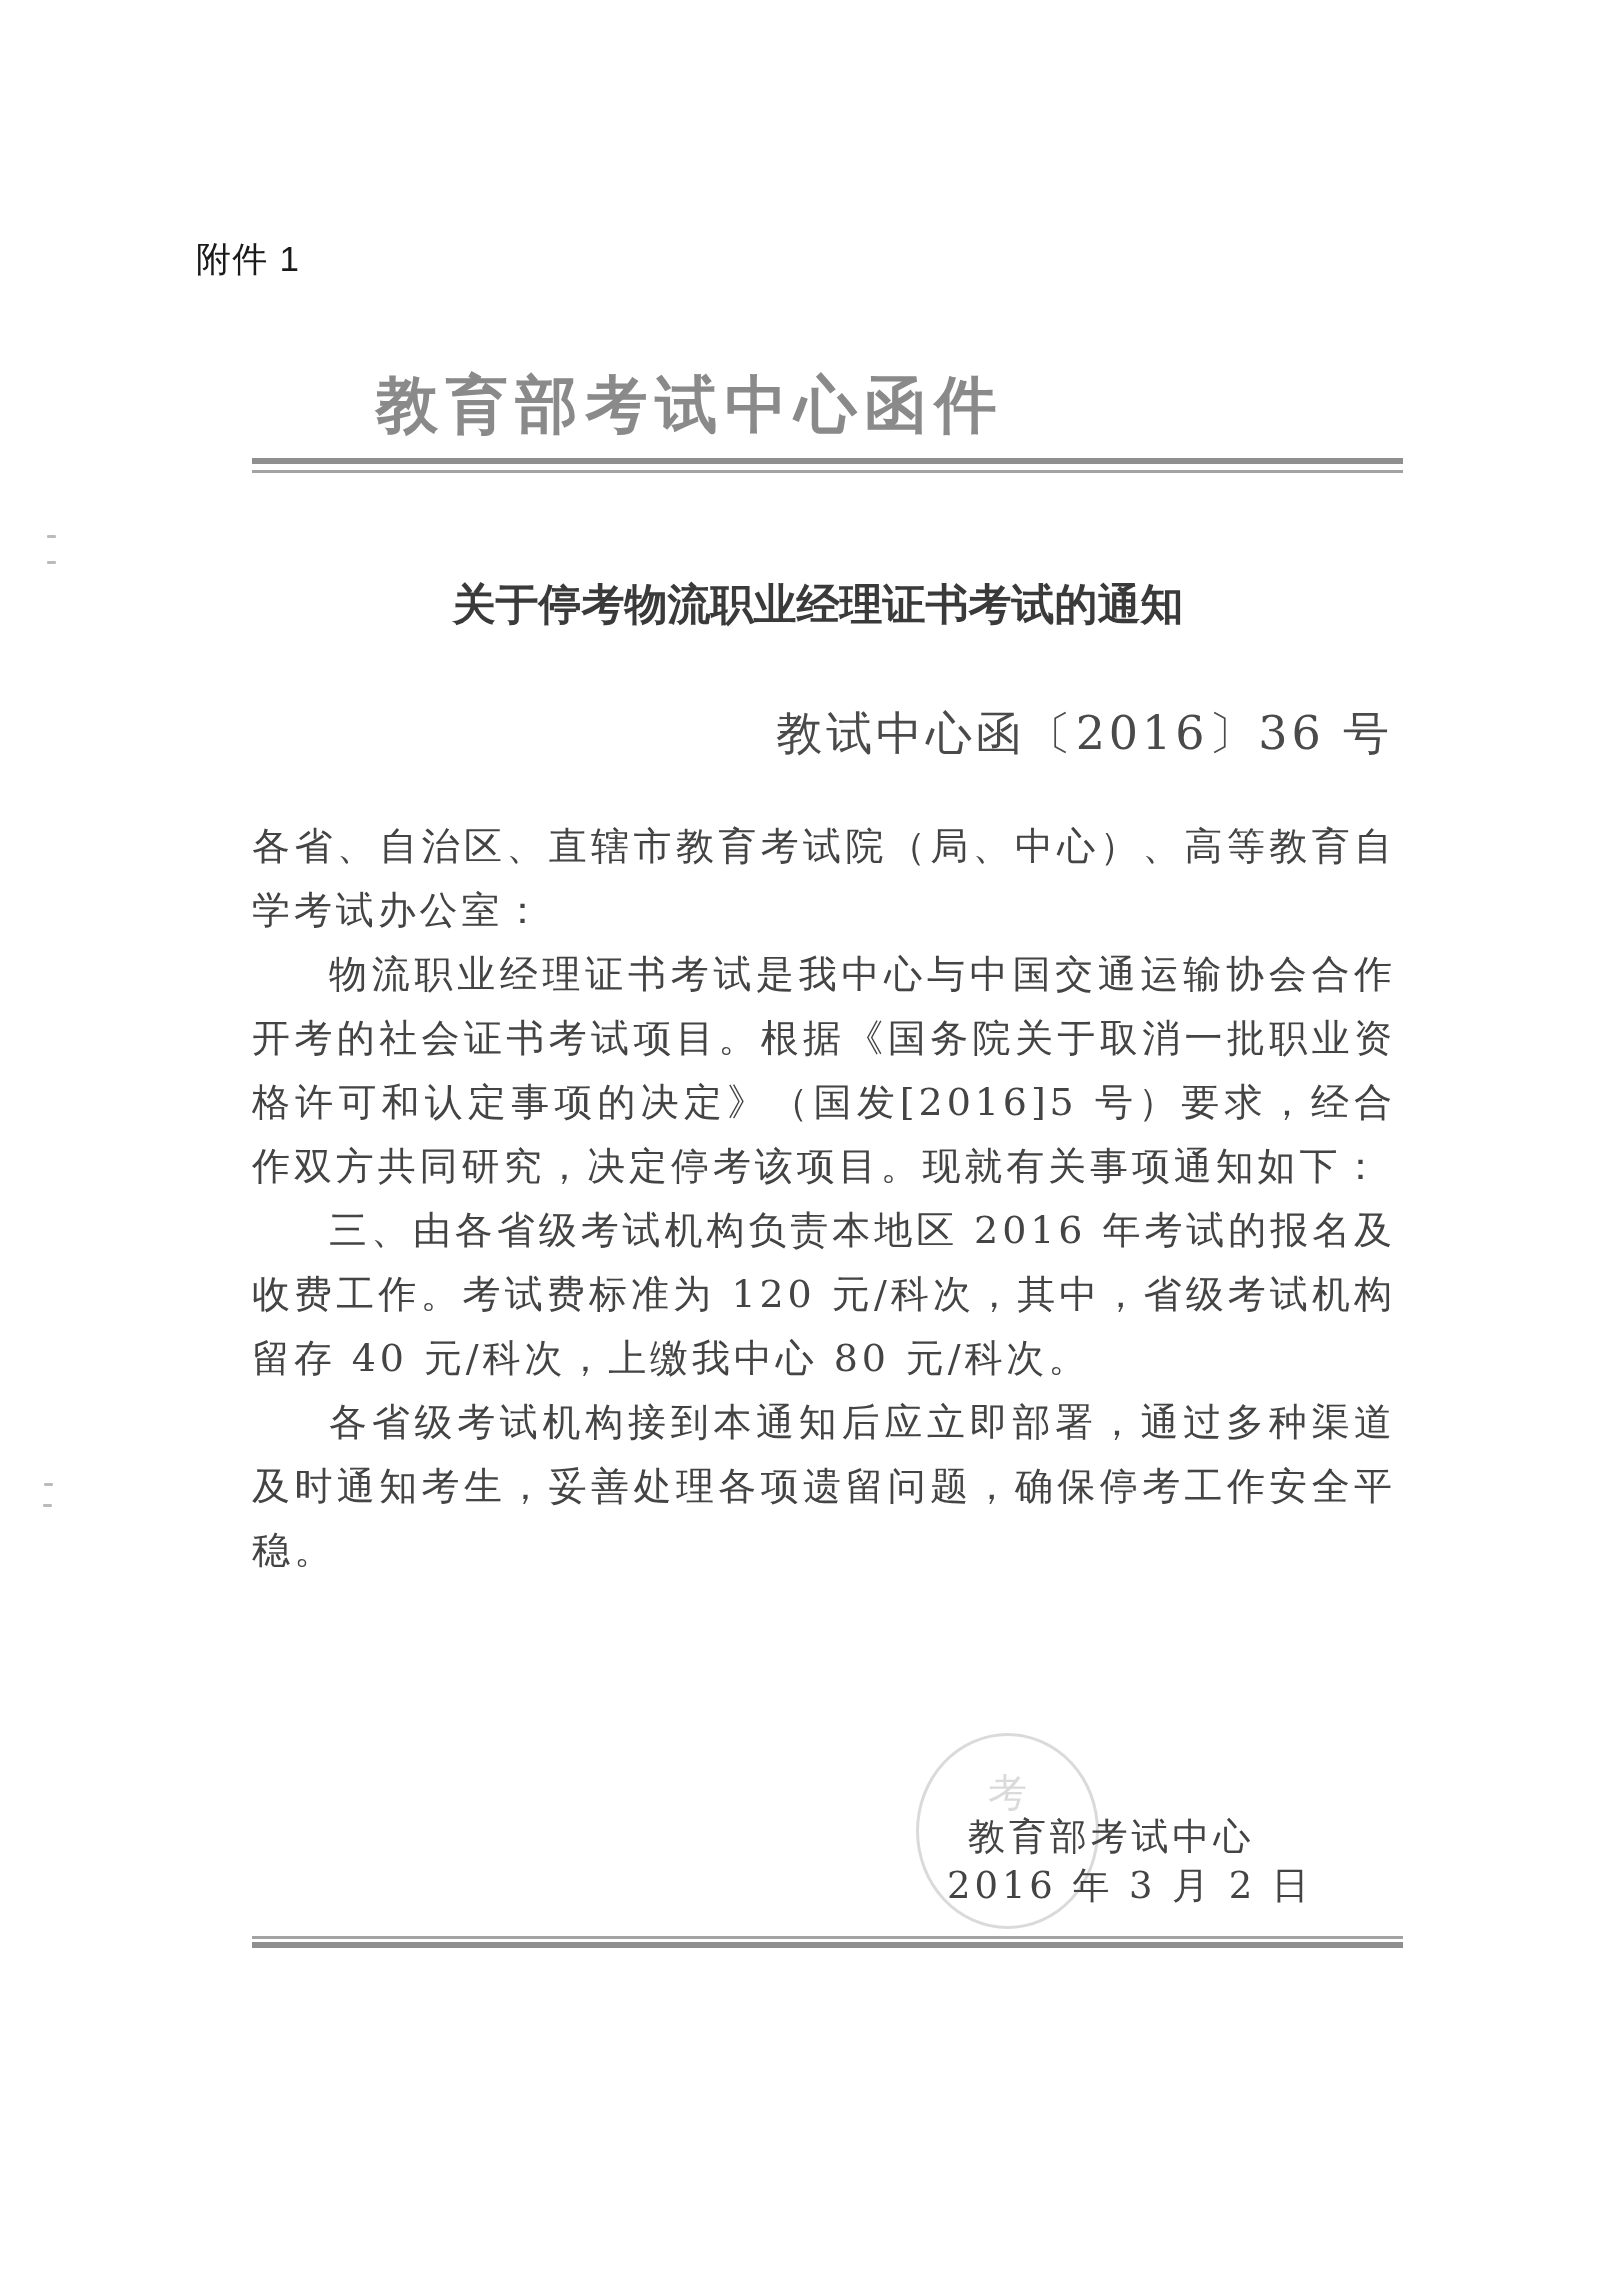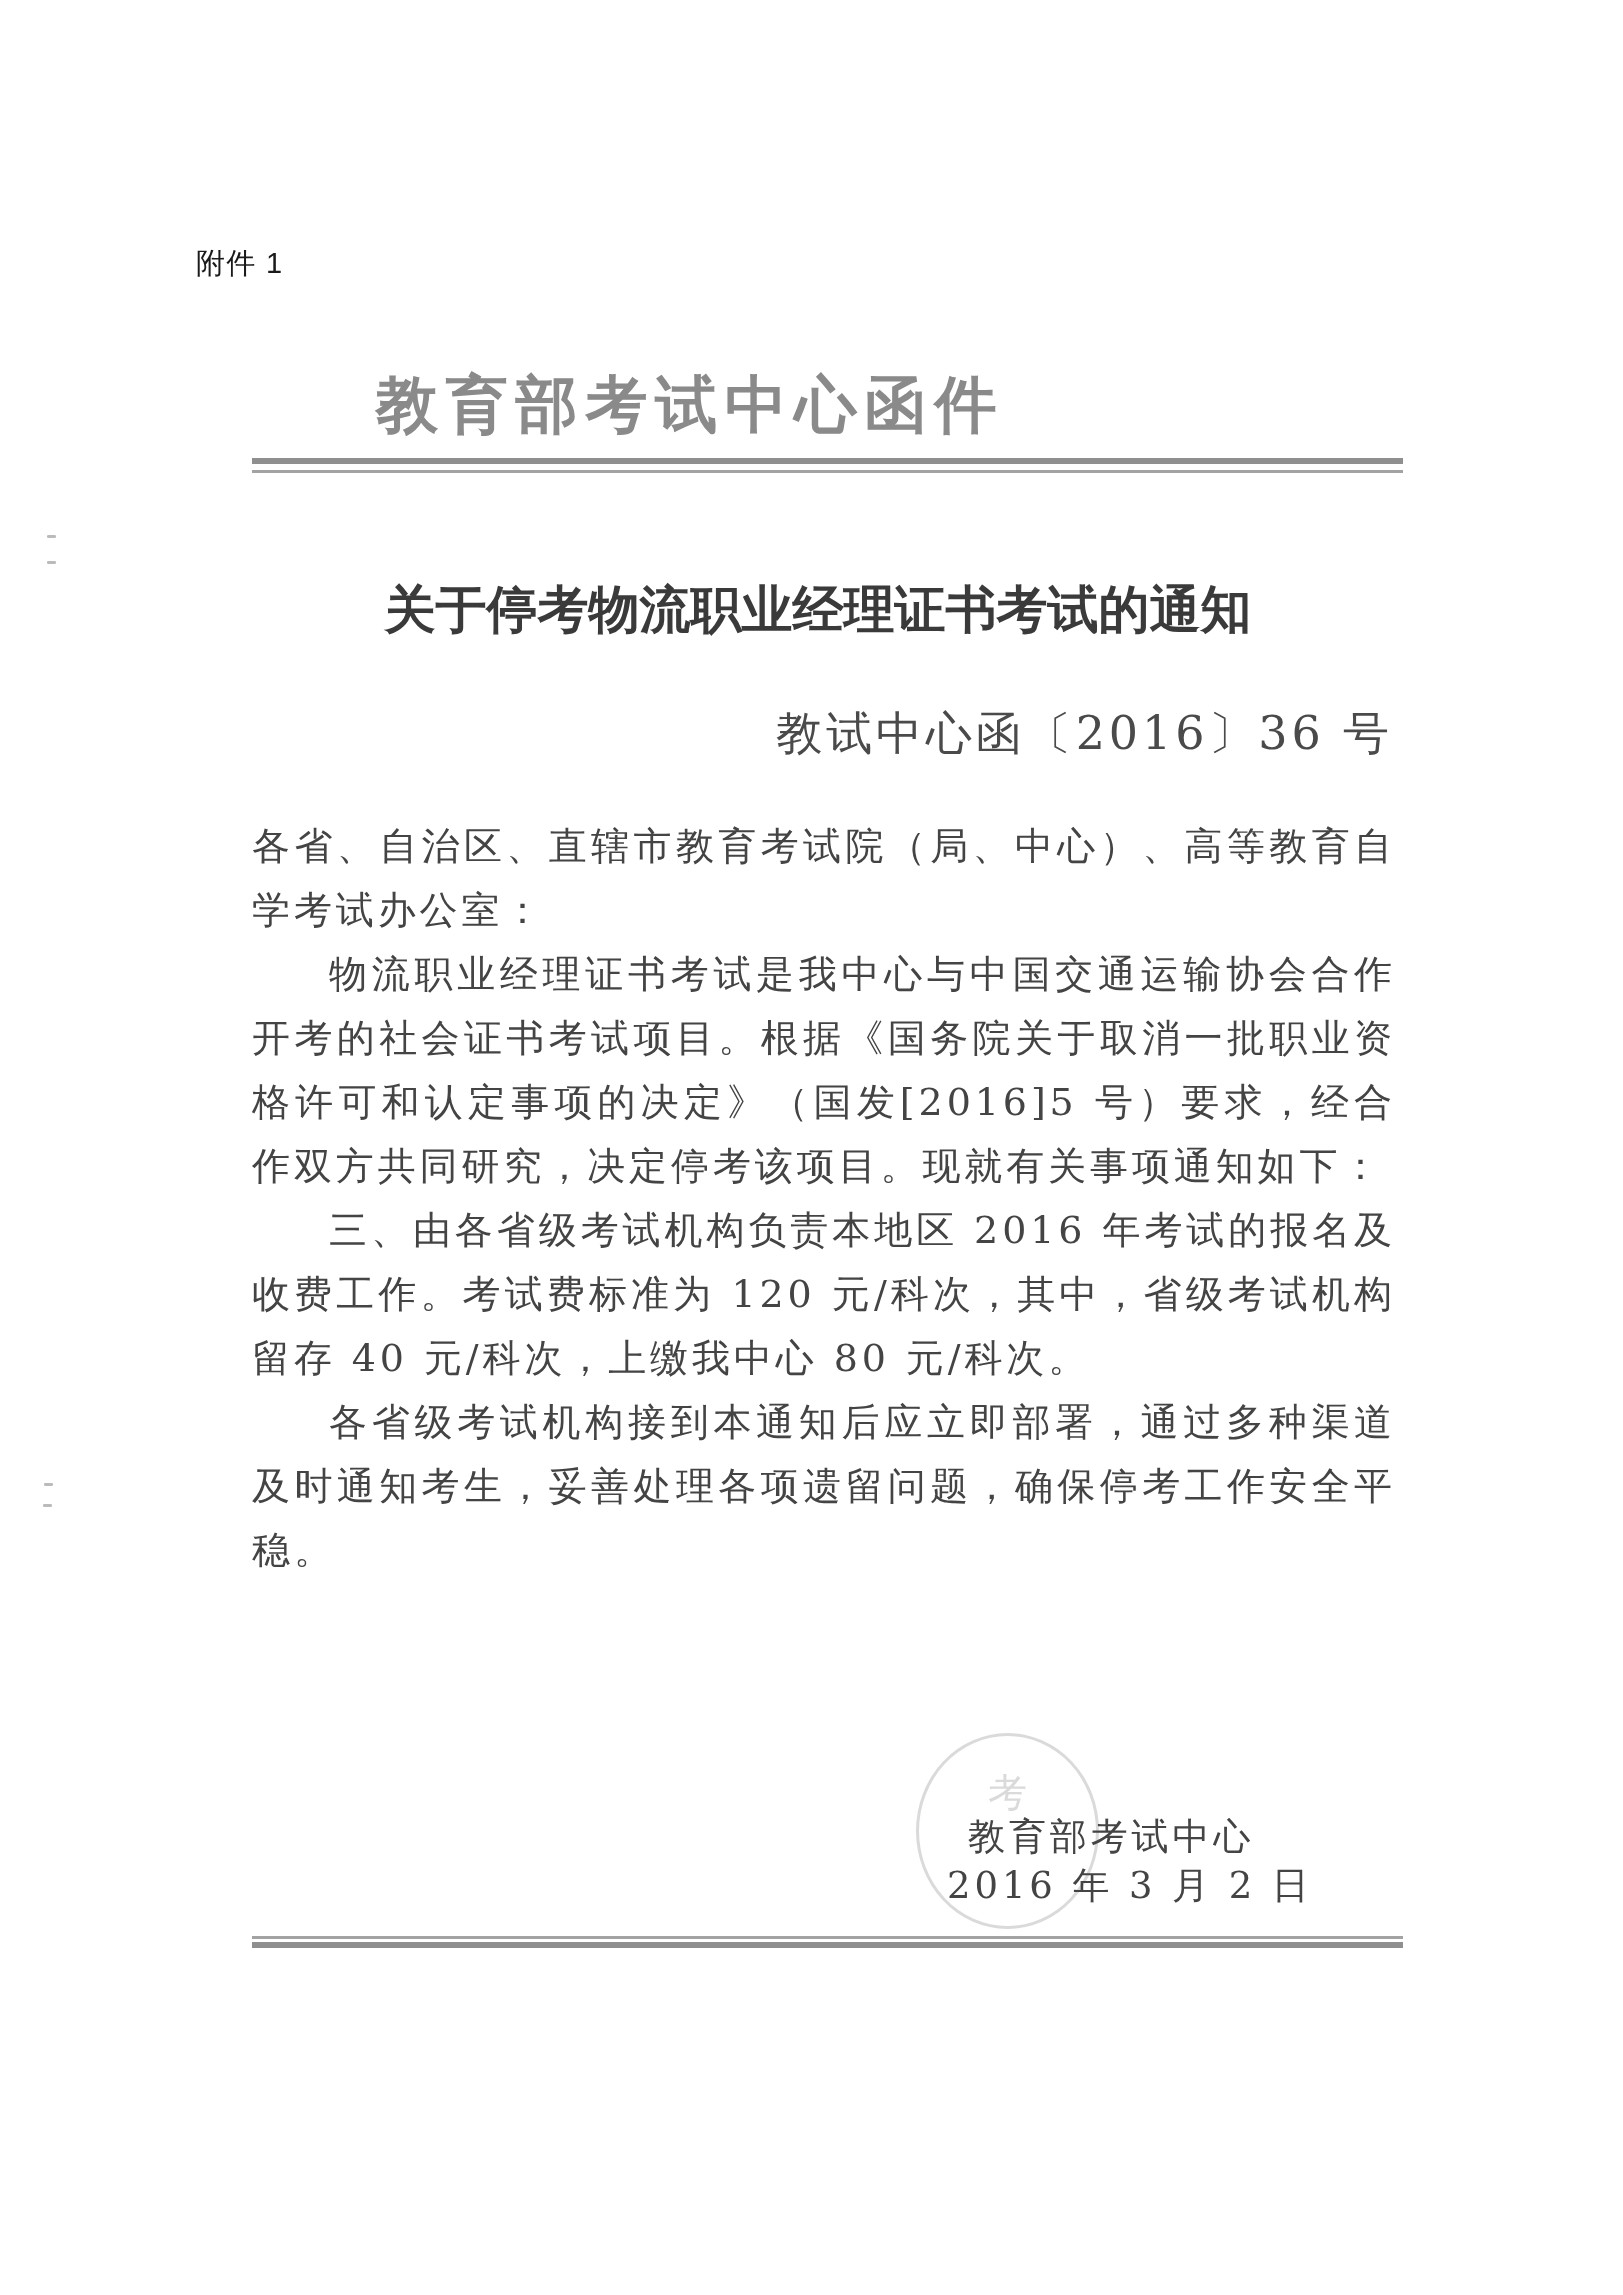--- a/index.html
+++ b/index.html
@@ -1,26 +1,26 @@
 <!DOCTYPE html>
 <html style="font-size:10.5px"><head>
 <meta charset="utf-8">
 <style>
   html, body { margin:0; padding:0; background:#ffffff; }
   body { width:1623px; height:2295px; position:relative; overflow:hidden;
          font-family:"DejaVu Serif","Liberation Serif",serif; color:#2b2b2b; }
   .abs { position:absolute; }
-  .attachment { left:196px; top:244px; font-family:"Liberation Sans","DejaVu Sans",sans-serif;
-                font-size:29px; color:#1a1a1a; letter-spacing:1.3px; }
+  .attachment { left:196px; top:236px; font-family:"Liberation Sans","DejaVu Sans",sans-serif;
+                font-size:35px; color:#1a1a1a; letter-spacing:1.3px; }
   .letterhead { left:376px; top:356px; width:883px; font-size:62px; font-weight:bold;
                 color:#8a8a8a; letter-spacing:7.8px; white-space:nowrap; line-height:98px; }
   .rule { left:252px; width:1151px; background:#8f8f8f; }
   .rule.thick { height:5.9px; }
   .rule.thin { height:2.6px; background:#a3a3a3; }
-  .doc-title { left:0; width:1623px; top:576px; text-align:center; font-size:51px; font-weight:bold;
+  .doc-title { left:0; width:1623px; top:576px; text-align:center; font-size:43px; font-weight:bold;
                color:#3a3a3a; padding-left:13px; box-sizing:border-box; }
   .doc-number { right:230px; top:703px; font-size:46px; color:#4a4a4a; letter-spacing:3.9px; white-space:nowrap; }
   .body { left:252px; top:814px; width:1144px; font-size:38px; line-height:64px; color:#444;
           letter-spacing:3.9px; }
   .body p { margin:0; text-align:justify; }
   .body p.indent { text-indent:77px; }
   .sig { font-size:37px; color:#444; letter-spacing:3.9px; white-space:nowrap; }
   .stamp { left:916px; top:1733px; width:177px; height:190px; border:3.9px solid rgba(150,150,150,0.35);
            border-radius:50%; }
   .stamp-star { left:988px; top:1766px; font-size:39px; color:rgba(150,150,150,0.35); }

